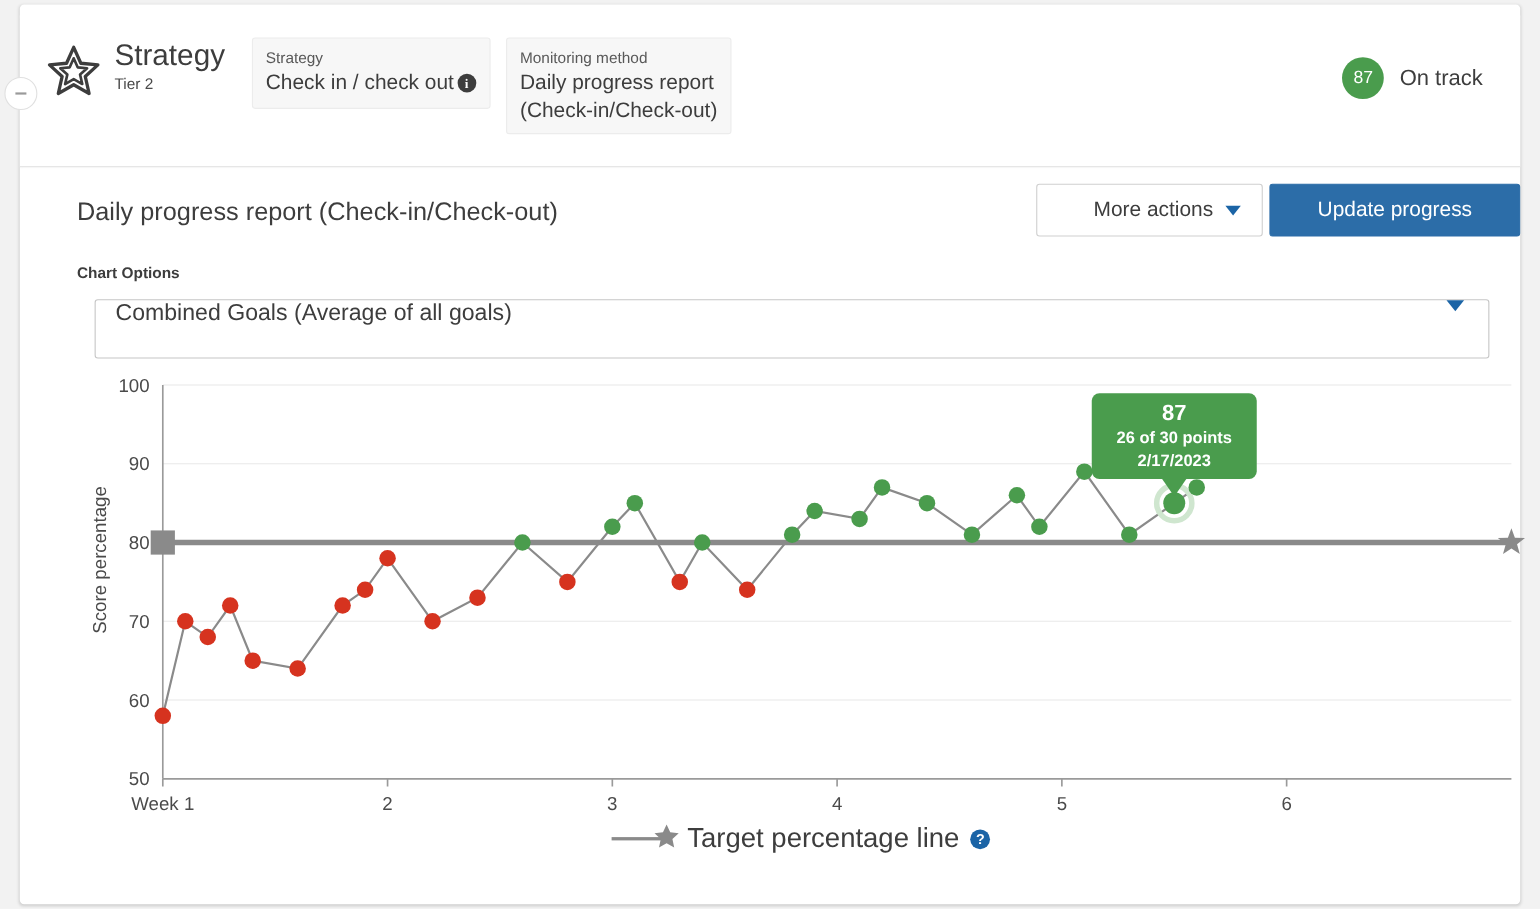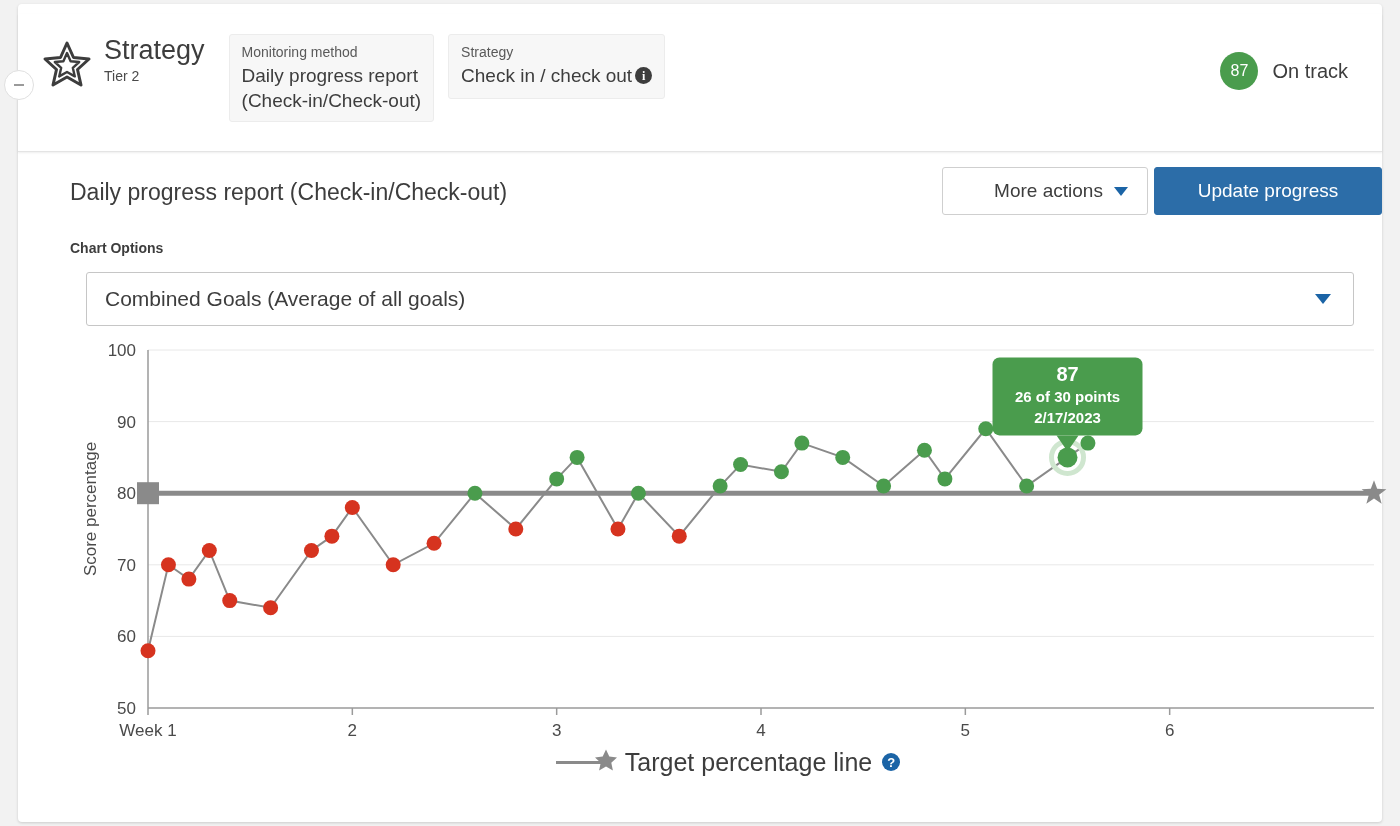--- a/index.html
+++ b/index.html
@@ -185,21 +185,21 @@
     color: #3d3d3d;
   }
 
   .select-box {
     position: absolute;
     left: 40px; top: 120px;
     width: 1268px; height: 54px;
     background: #ffffff;
     border: 1px solid #c6c6c6;
     border-radius: 3px;
-    display: flex; align-items: center;
+    display: flex; align-items: flex-start;
     cursor: pointer;
   }
   .select-value {
     margin-left: 18px;
     font-size: 21px;
     color: #3d3d3d;
   }
   .select-caret {
     position: absolute;
     right: 22px;
@@ -268,33 +268,33 @@
             <path d="M25 3 L31.5 17.5 L47 19 L35.5 29.5 L39 45 L25 37 L11 45 L14.5 29.5 L3 19 L18.5 17.5 Z" fill="none" stroke="#3d3d3d" stroke-width="3" stroke-linejoin="round"></path>
             <path d="M25 13 L28.6 21.2 L37.2 22 L30.8 27.8 L32.8 36.4 L25 32 L17.2 36.4 L19.2 27.8 L12.8 22 L21.4 21.2 Z" fill="none" stroke="#3d3d3d" stroke-width="2.4" stroke-linejoin="round"></path>
           </svg>
         </div>
 
         <div class="title-block">
           <div class="dom-title">Strategy</div>
           <div class="dom-tier">Tier 2</div>
         </div>
 
+        <div class="meta-box">
+          <div class="meta-label">Strategy</div>
+          <div class="meta-value">
+            <span>Check in / check out</span>
+            <span class="info-dot">i</span>
+          </div>
+        </div>
+
         <div class="meta-box two-line">
           <div class="meta-label">Monitoring method</div>
           <div class="meta-value">
             <div>Daily progress report</div>
             <div>(Check-in/Check-out)</div>
-          </div>
-        </div>
-
-        <div class="meta-box">
-          <div class="meta-label">Strategy</div>
-          <div class="meta-value">
-            <span>Check in / check out</span>
-            <span class="info-dot">i</span>
           </div>
         </div>
 
       </div>
 
       <div class="status-wrap">
         <div class="status-circle">87</div>
         <div class="status-text">On track</div>
       </div>
     </div>

